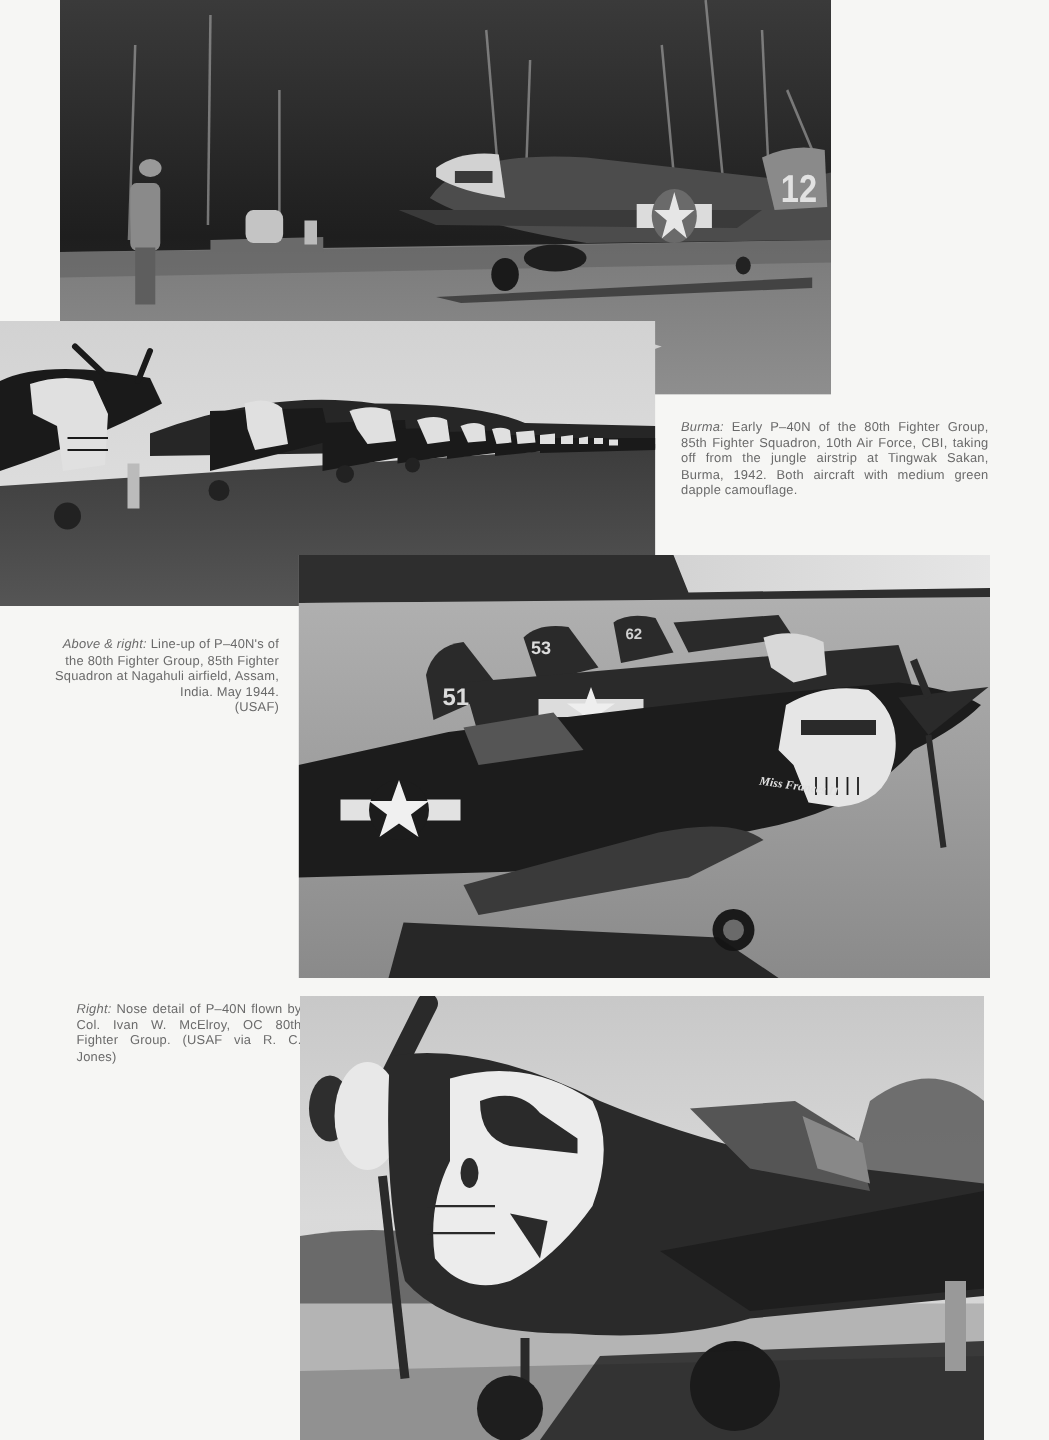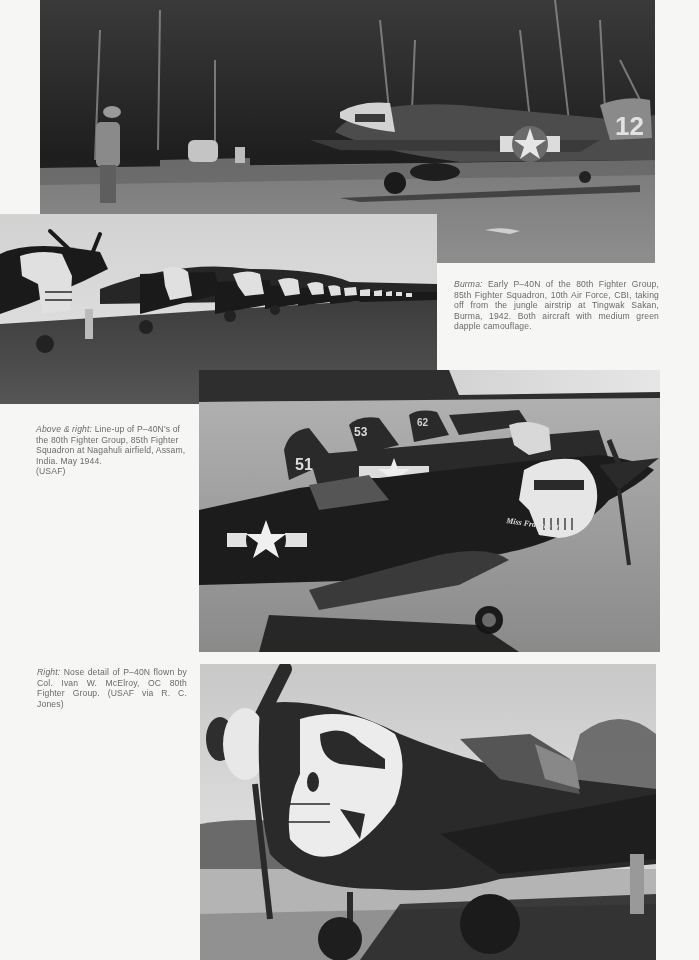--- a/index.html
+++ b/index.html
@@ -13,26 +13,26 @@
   .caption {
     position: absolute;
     font-family: "Liberation Sans", sans-serif;
     font-size: 8.6px;
     line-height: 10.6px;
     color: #6a6a6a;
     letter-spacing: 0.15px;
   }
   .caption .lead { font-style: italic; }
   .caption .credit { }
-  .caption.right { }
+  .caption.right { text-align: right; }
 </style>
 </head>
 <body>
 
-<div class="photo" style="left:40px; top:0; width:615px; height:263px;">
+<div class="photo" style="left:40px; top:0; width:514px; height:263px;">
   <svg viewBox="0 0 615 263" preserveAspectRatio="none">
     <defs>
       <linearGradient id="p1sky" x1="0" y1="0" x2="0" y2="1">
         <stop offset="0" stop-color="#3a3a3a"></stop>
         <stop offset="0.6" stop-color="#1e1e1e"></stop>
         <stop offset="1" stop-color="#2a2a2a"></stop>
       </linearGradient>
       <linearGradient id="p1ground" x1="0" y1="0" x2="0" y2="1">
         <stop offset="0" stop-color="#7a7a7a"></stop>
         <stop offset="1" stop-color="#8e8e8e"></stop>
@@ -208,21 +208,21 @@
     <circle cx="290" cy="250" r="7" fill="#6a6a6a"></circle>
     <path d="M70,245 L280,255 L320,282 L60,282 Z" fill="#151515" opacity="0.85"></path>
   </svg>
 </div>
 
 <div class="caption right" style="left:36px; top:424px; width:150px;">
   <span class="lead">Above &amp; right:</span><span> Line-up of P–40N's of the 80th Fighter Group, 85th Fighter Squadron at Nagahuli airfield, Assam, India. May 1944.</span><br>
   <span class="credit">(USAF)</span>
 </div>
 
-<div class="caption" style="left:37px; top:667px; width:150px; text-align:justify;">
+<div class="caption" style="left:51px; top:667px; width:150px; text-align:justify;">
   <span class="lead">Right:</span><span> Nose detail of P–40N flown by Col. Ivan W. McElroy, OC 80th Fighter Group.</span>
   <span class="credit">(USAF via R. C. Jones)</span>
 </div>
 
 <div class="photo" style="left:200px; top:664px; width:456px; height:296px;">
   <svg viewBox="0 0 456 296" preserveAspectRatio="none">
     <defs>
       <linearGradient id="p4sky" x1="0" y1="0" x2="0" y2="1">
         <stop offset="0" stop-color="#c8c8c8"></stop>
         <stop offset="0.5" stop-color="#dadada"></stop>

